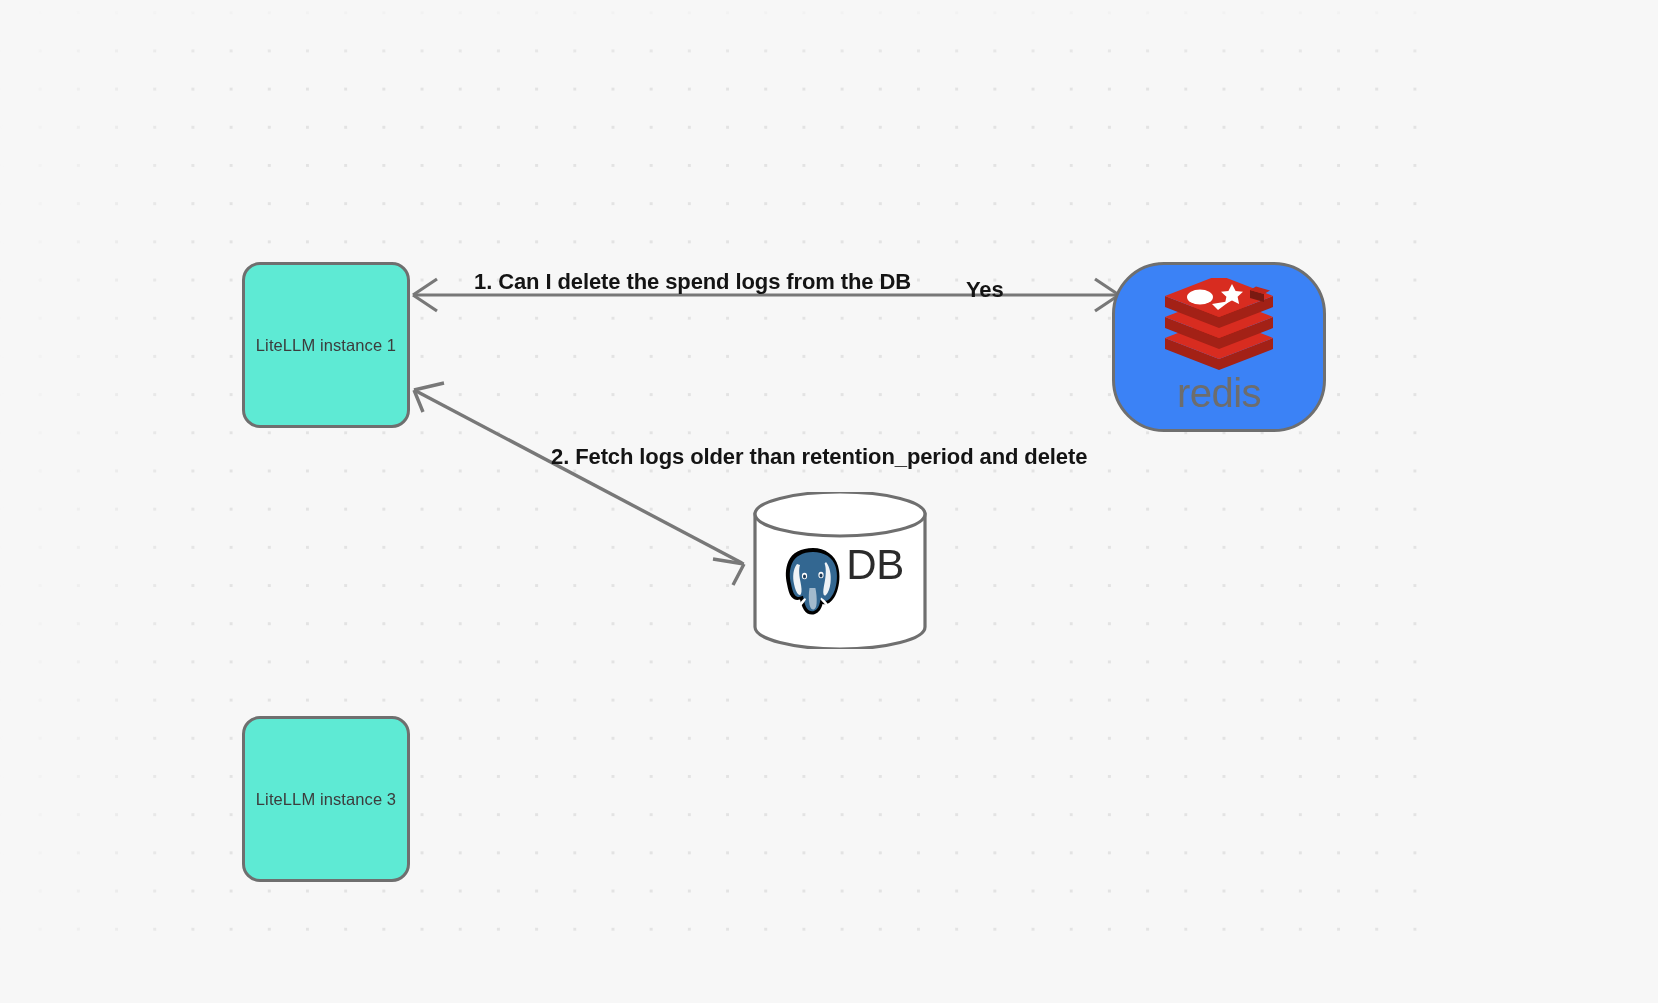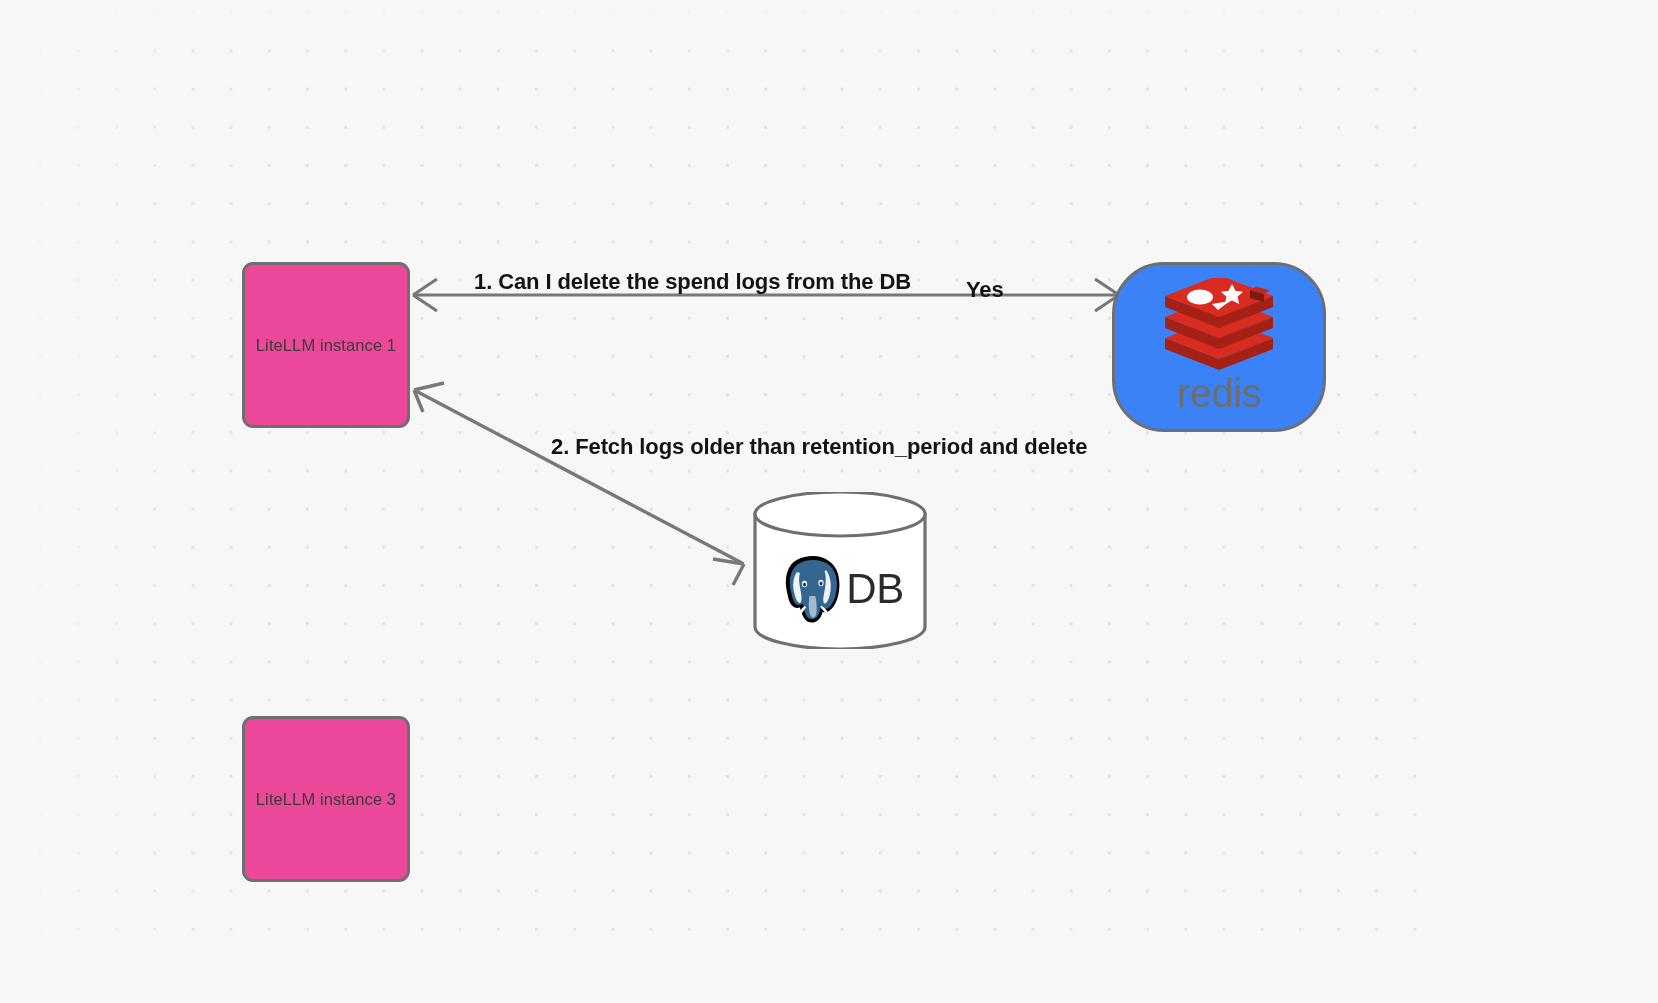--- a/index.html
+++ b/index.html
@@ -47,23 +47,23 @@
     left: 0;
     top: 0;
     width: 1658px;
     height: 1003px;
     pointer-events: none;
   }
 
   
   .node-box {
     position: absolute;
-    background: #ec4899;
+    background: #5eead4;
     border: 3px solid #6f6f6f;
-    border-radius: 11px;
+    border-radius: 18px;
     box-sizing: border-box;
     display: flex;
     align-items: center;
     justify-content: center;
   }
   .node-box .node-label {
     font-size: 16.5px;
     color: #3c3c3c;
     font-family: "Liberation Sans", sans-serif;
     letter-spacing: 0.1px;
@@ -99,21 +99,20 @@
     height: 157px;
   }
   #db-cylinder { position:absolute; left:0; top:0; }
   #db-content {
     position: absolute;
     left: 0;
     top: 52px;
     width: 176px;
     height: 90px;
     display: flex;
-    align-items: center;
     justify-content: center;
     gap: 0px;
   }
   #db-text {
     font-size: 42px;
     color: #2b2b2b;
     font-family: "Liberation Sans", sans-serif;
     line-height: 1;
     letter-spacing: -0.5px;
     margin-left: -4px;
@@ -124,21 +123,21 @@
     position: absolute;
     font-family: "Liberation Sans", sans-serif;
     font-weight: bold;
     color: #141414;
     font-size: 22px;
     white-space: nowrap;
     letter-spacing: -0.1px;
   }
   #edge-label-1 { left: 474px; top: 269px; }
   #edge-label-yes { left: 966px; top: 277px; }
-  #edge-label-2 { left: 551px; top: 434px; }
+  #edge-label-2 { left: 551px; top: 444px; }
 </style>
 </head>
 <body>
 
 <div id="canvas">
 
   <div id="dot-grid"></div>
 
   <svg id="connectors" viewBox="0 0 1658 1003" width="1658" height="1003" xmlns="http://www.w3.org/2000/svg">
 

